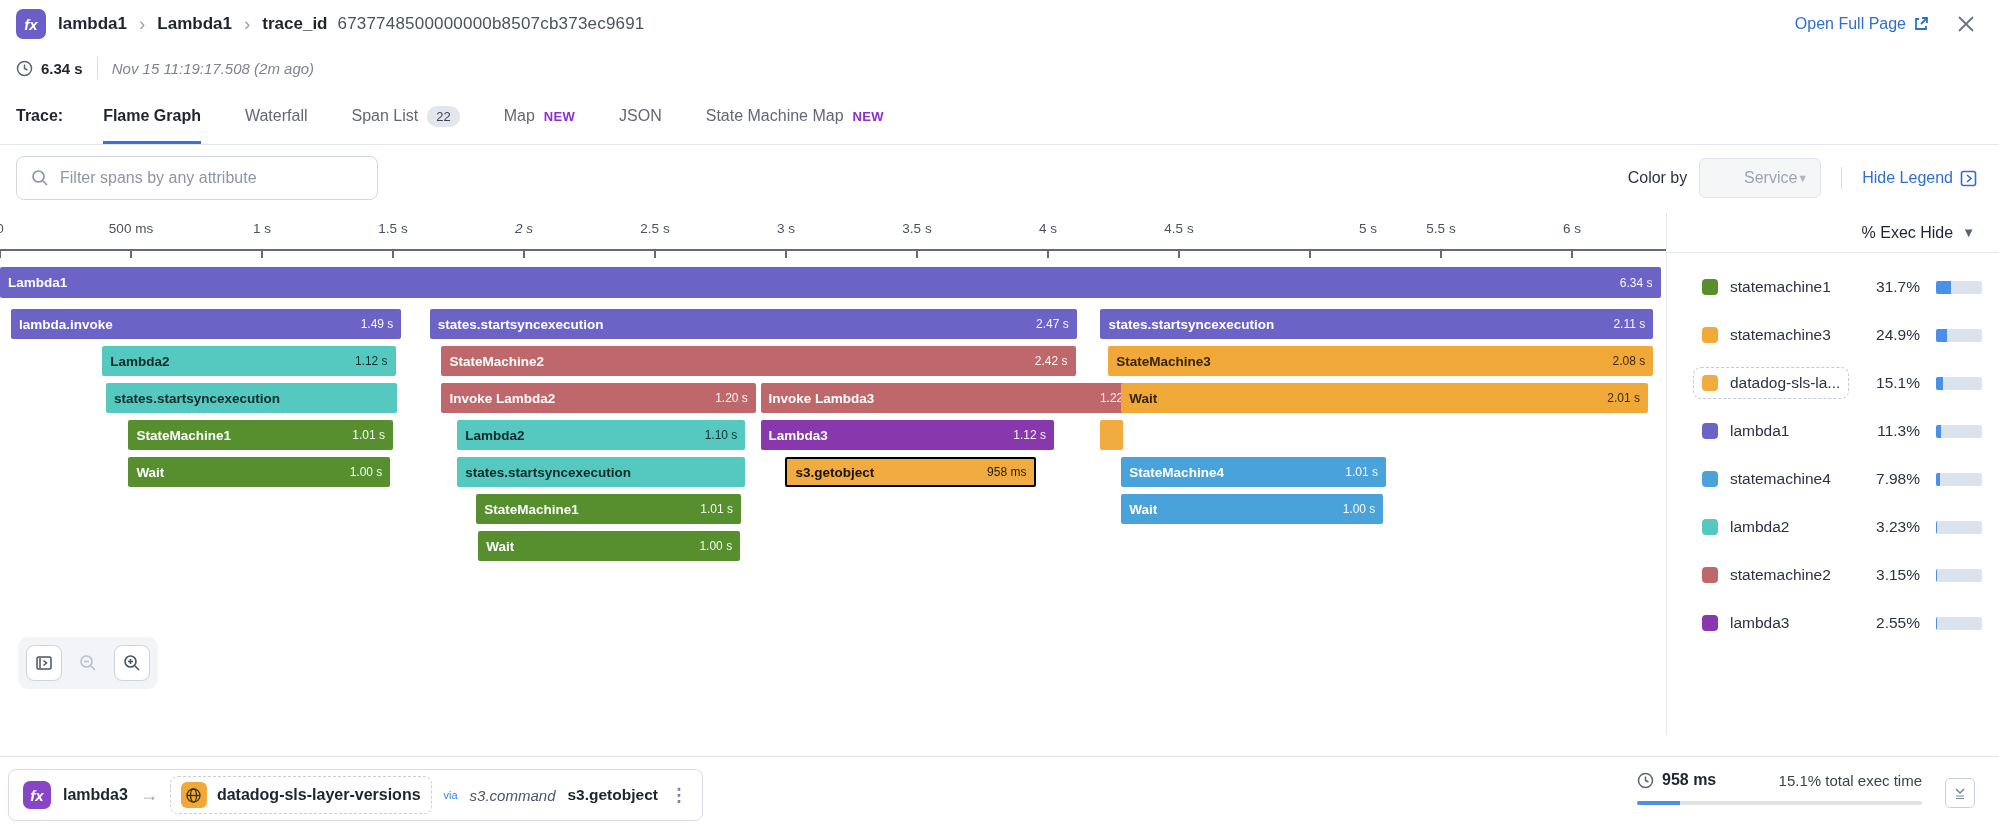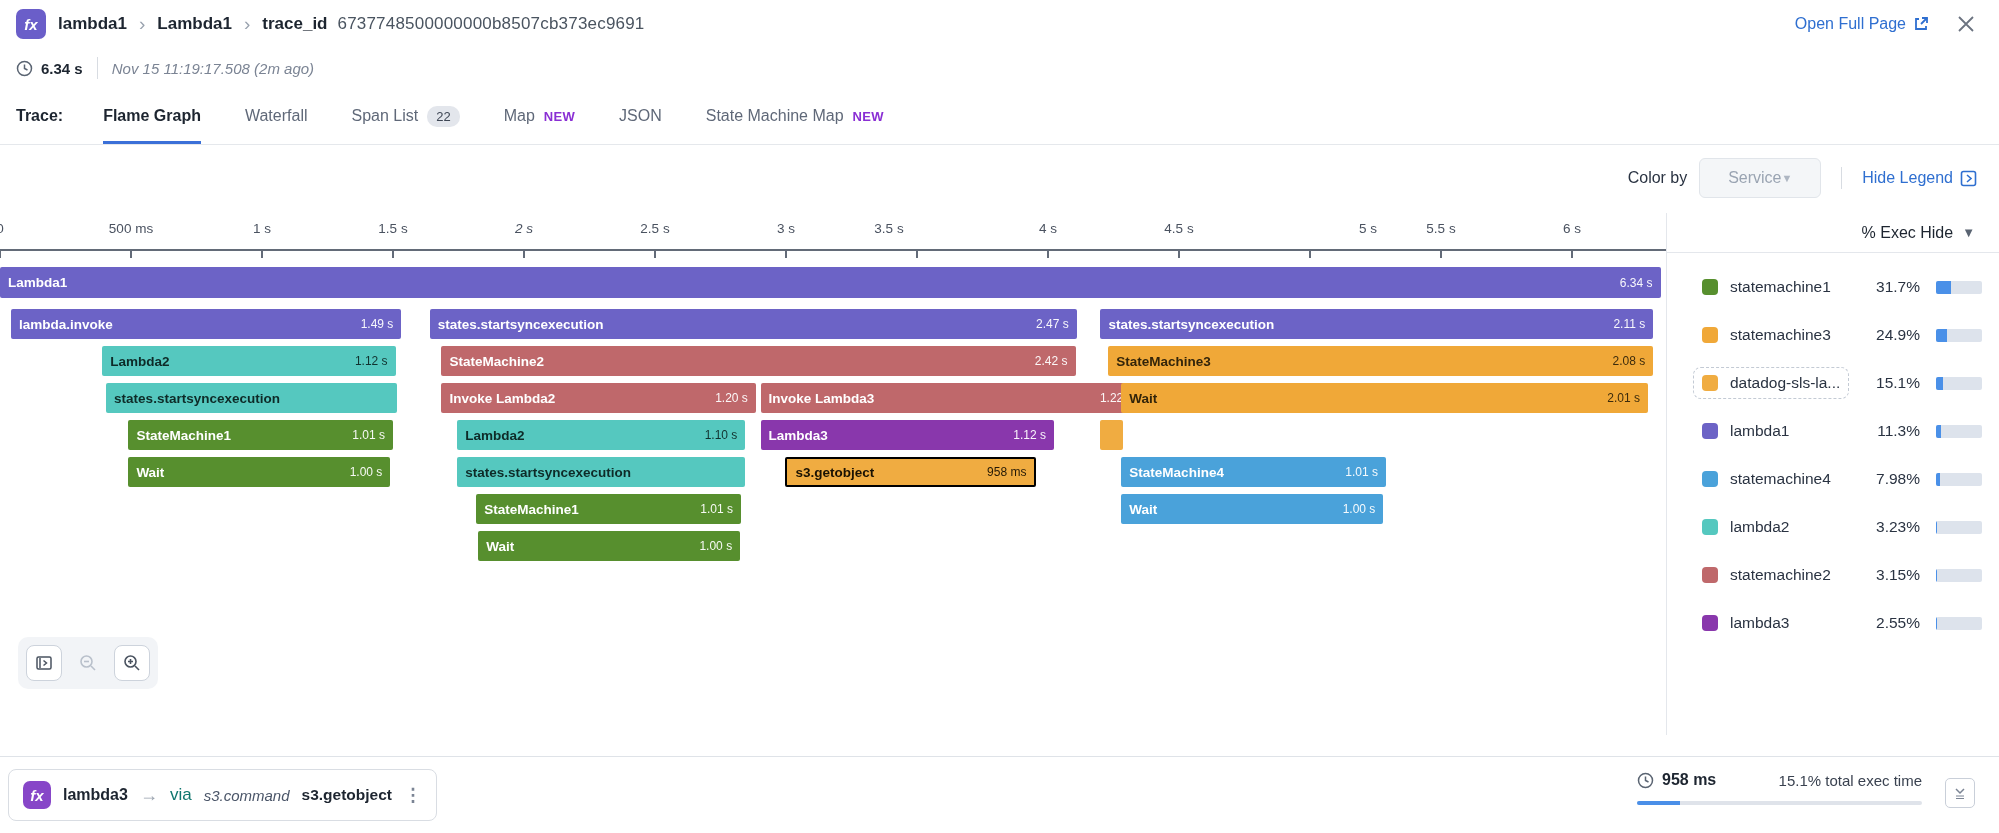--- a/index.html
+++ b/index.html
@@ -38,21 +38,21 @@
 
   
   .toolbar { display:flex; align-items:center; height:66px; padding:0 22px 0 16px; }
   .filter { display:flex; align-items:center; gap:11px; width:362px; height:44px;
             border:1px solid #d3d8e0; border-radius:8px; padding:0 14px; color:#8d96a5; }
   .filter input { border:none; outline:none; flex:1; font-size:16px; color:#3a4250;
                   font-family:"Liberation Sans", sans-serif; background:transparent; }
   .filter input::placeholder { color:#8d96a5; }
   .tb-spacer { flex:1; }
   .colorby-label { font-size:16px; color:#2a3342; margin-right:12px; }
-  .service-select { display:flex; align-items:center; justify-content:center; width:122px; height:40px;
+  .service-select { display:flex; align-items:center; justify-content:flex-end; width:122px; height:40px;
                     background:#f4f6f8; border:1px solid #e1e5ea; border-radius:6px; padding:0 12px;
                     color:#9aa4b2; font-size:16px; margin-right:20px; cursor:default; }
   .hide-legend { margin-left:20px; }
 
   
   .main { position:relative; height:524px; }
   .flame { position:absolute; left:0; top:0; width:1666px; height:524px; overflow:hidden; }
   .ruler-line { position:absolute; left:0; top:38px; width:1666px; height:2px; background:#636b78; }
   .tick-label { position:absolute; top:10px; transform:translateX(-50%); font-size:13.5px; color:#4a5260; white-space:nowrap; }
   .tick-mark { position:absolute; top:40px; width:2px; height:7px; background:#636b78; transform:translateX(-50%); }
@@ -85,21 +85,21 @@
   
   .footer { position:absolute; left:0; right:0; bottom:0; height:77px; border-top:1px solid #dfe3e8; }
   .fchip { position:absolute; left:8px; top:12px; height:52px; display:flex; align-items:center; gap:12px;
            border:1px solid #d9dde3; border-radius:8px; padding:0 14px; background:#fff; }
   .fchip .fx-tile { width:28px; height:28px; margin-right:0; background:#8746c8; }
   .fchip .svc { font-size:16px; font-weight:700; }
   .arrow { color:#9aa3af; font-size:18px; }
   .peer-chip { display:flex; align-items:center; gap:10px; border:1.5px dashed #c8cedb; border-radius:8px; padding:5px 10px; }
   .globe-tile { width:26px; height:26px; border-radius:6px; background:#f0a838; color:#3a2d10;
                 display:flex; align-items:center; justify-content:center; }
-  .via { color:#0f766e; font-size:17px; }
+  .via { color:#3b82f6; font-size:11px; }
   .via-attr { color:#4a5568; font-size:15px; font-style:italic; }
   .op { font-size:15.5px; font-weight:700; }
   .kebab { color:#7b8494; font-size:18px; font-weight:700; letter-spacing:0; line-height:14px; cursor:pointer; }
   .fright { position:absolute; left:1637px; top:14px; width:285px; }
   .fright-row { display:flex; align-items:center; }
   .f-dur { font-size:16px; font-weight:700; margin-left:8px; }
   .f-pct { font-size:15px; color:#3a4250; margin-left:auto; }
   .f-track { margin-top:12px; height:4px; background:#dfe3ea; border-radius:2px; overflow:hidden; }
   .f-track i { display:block; height:100%; background:#4a8fe8; }
   .f-expand { position:absolute; right:24px; top:21px; width:30px; height:30px; border:1px solid #c9cfd9;
@@ -166,20 +166,27 @@
       <div class="tab">
         <span>JSON</span>
       </div>
       <div class="tab">
         <span>State Machine Map</span>
         <span class="new">NEW</span>
       </div>
     </div>
 
   <div class="toolbar">
+    <div class="filter">
+      <svg width="18" height="18" viewBox="0 0 18 18" fill="none" stroke="#8d96a5" stroke-width="1.7">
+        <circle cx="7.5" cy="7.5" r="5.5"></circle>
+          <path d="M12 12 L16 16"></path>
+      </svg>
+      <input type="text" placeholder="Filter spans by any attribute" style="">
+    </div>
     <div class="tb-spacer"></div>
     <span class="colorby-label">Color by</span>
     <div class="service-select">
       <span>Service</span>
       <span style="font-size:11px;color:#aeb6c2;">▼</span>
     </div>
     <span class="vdiv"></span>
     <span class="link-blue hide-legend">
       <span>Hide Legend</span>
       <svg width="17" height="17" viewBox="0 0 17 17" fill="none" stroke="#2f6fd0" stroke-width="1.6">
@@ -199,21 +206,21 @@
           <div class="tick-label" style="left: 262px;">1 s</div>
           <div class="tick-mark" style="left: 262px;"></div>
           <div class="tick-label" style="left: 393px;">1.5 s</div>
           <div class="tick-mark" style="left: 393px;"></div>
           <div class="tick-label" style="left: 524px; font-style: italic;">2 s</div>
           <div class="tick-mark" style="left: 524px;"></div>
           <div class="tick-label" style="left: 655px;">2.5 s</div>
           <div class="tick-mark" style="left: 655px;"></div>
           <div class="tick-label" style="left: 786px;">3 s</div>
           <div class="tick-mark" style="left: 786px;"></div>
-          <div class="tick-label" style="left: 889px;">3.5 s</div>
+          <div class="tick-label" style="left: 917px;">3.5 s</div>
           <div class="tick-mark" style="left: 917px;"></div>
           <div class="tick-label" style="left: 1048px;">4 s</div>
           <div class="tick-mark" style="left: 1048px;"></div>
           <div class="tick-label" style="left: 1179px;">4.5 s</div>
           <div class="tick-mark" style="left: 1179px;"></div>
           <div class="tick-label" style="left: 1368px;">5 s</div>
           <div class="tick-mark" style="left: 1310px;"></div>
           <div class="tick-label" style="left: 1441px;">5.5 s</div>
           <div class="tick-mark" style="left: 1441px;"></div>
           <div class="tick-label" style="left: 1572px;">6 s</div>
@@ -418,20 +425,30 @@
           </div>
         </div>
     </div>
   </div>
 
   <div class="footer">
     <div class="fchip">
       <div class="fx-tile">fx</div>
       <span class="svc">lambda3</span>
       <span class="arrow">→</span>
+      <div class="peer-chip">
+        <div class="globe-tile">
+          <svg width="17" height="17" viewBox="0 0 17 17" fill="none" stroke="#3a2d10" stroke-width="1.3">
+            <circle cx="8.5" cy="8.5" r="6.5"></circle>
+              <path d="M2 8.5 H15"></path>
+              <ellipse cx="8.5" cy="8.5" rx="3" ry="6.5"></ellipse>
+          </svg>
+        </div>
+        <span class="svc">datadog-sls-layer-versions</span>
+      </div>
       <span class="via">via</span>
       <span class="via-attr">s3.command</span>
       <span class="op">s3.getobject</span>
       <span class="kebab">⋮</span>
     </div>
 
     <div class="fright">
       <div class="fright-row">
         <span class="icon-gray">
           <svg width="17" height="17" viewBox="0 0 17 17" fill="none" stroke="#5a6472" stroke-width="1.5">

